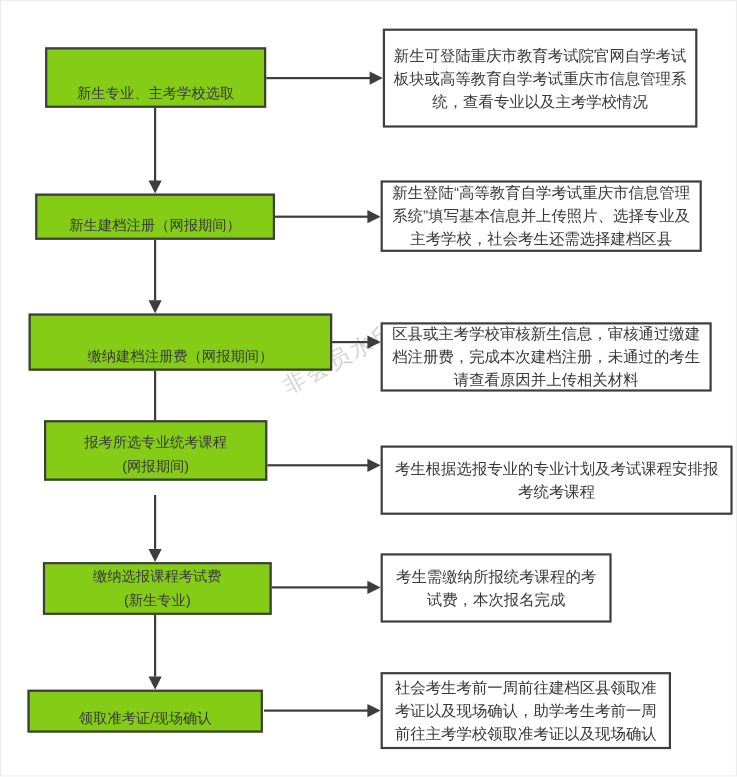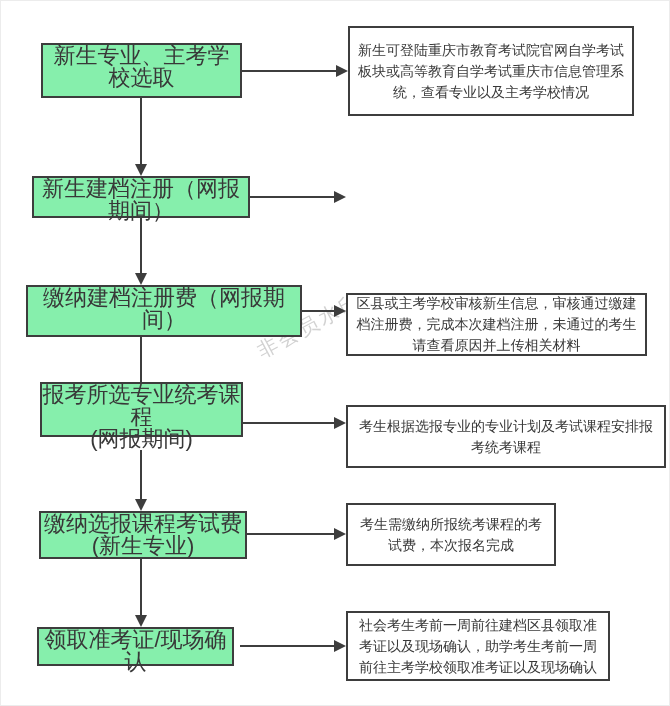--- a/index.html
+++ b/index.html
@@ -10,27 +10,27 @@
     height: 706px;
     background: #ffffff;
     border: 1px solid #ececec;
     box-sizing: border-box;
     overflow: hidden;
   }
   .step-box {
     position: absolute;
     box-sizing: border-box;
     border: 2px solid #3d3d3d;
-    background: #86efac;
+    background: #84cc16;
     display: flex;
-    align-items: flex-start;
+    align-items: flex-end;
     justify-content: center;
     text-align: center;
     color: #383838;
-    font-size: 22px;
+    font-size: 13px;
     line-height: 22px;
     white-space: pre-line;
     z-index: 2;
   }
   .desc-box {
     position: absolute;
     box-sizing: border-box;
     border: 2px solid #3d3d3d;
     background: #ffffff;
     display: flex;
@@ -90,20 +90,23 @@
     <span>新生可登陆重庆市教育考试院官网自学考试板块或高等教育自学考试重庆市信息管理系统，查看专业以及主考学校情况</span>
   </div>
   <div class="vl" style="top:97px;height:67px"></div>
   <div class="ah-d" style="top:163px"></div>
 
   <div class="step-box" style="left:31px;top:175px;width:218px;height:42px">
     <span>新生建档注册（网报期间）</span>
   </div>
   <div class="hl" style="left:249px;top:195px;width:85px"></div>
   <div class="ah-r" style="left:333px;top:190px"></div>
+  <div class="desc-box" style="left:345px;top:163px;width:292px;height:65px">
+    <span>新生登陆“高等教育自学考试重庆市信息管理系统”填写基本信息并上传照片、选择专业及主考学校，社会考生还需选择建档区县</span>
+  </div>
   <div class="vl" style="top:217px;height:55px"></div>
   <div class="ah-d" style="top:272px"></div>
 
   <div class="step-box" style="left:25px;top:284px;width:276px;height:52px">
     <span>缴纳建档注册费（网报期间）</span>
   </div>
   <div class="hl" style="left:257px;top:309px;width:77px"></div>
   <div class="ah-r" style="left:333px;top:304px"></div>
   <div class="desc-box" style="left:345px;top:292px;width:301px;height:63px">
     <span>区县或主考学校审核新生信息，审核通过缴建档注册费，完成本次建档注册，未通过的考生请查看原因并上传相关材料</span>
@@ -128,21 +131,21 @@
 (新生专业)</span>
   </div>
   <div class="hl" style="left:246px;top:532px;width:88px"></div>
   <div class="ah-r" style="left:333px;top:527px"></div>
   <div class="desc-box" style="left:345px;top:502px;width:210px;height:63px">
     <span>考生需缴纳所报统考课程的考试费，本次报名完成</span>
   </div>
   <div class="vl" style="top:558px;height:56px"></div>
   <div class="ah-d" style="top:614px"></div>
 
-  <div class="step-box" style="left:36px;top:626px;width:197px;height:39px">
+  <div class="step-box" style="left:24px;top:626px;width:214px;height:39px">
     <span>领取准考证/现场确认</span>
   </div>
   <div class="hl" style="left:239px;top:644px;width:95px"></div>
   <div class="ah-r" style="left:333px;top:639px"></div>
   <div class="desc-box" style="left:345px;top:610px;width:264px;height:70px">
     <span>社会考生考前一周前往建档区县领取准考证以及现场确认，助学考生考前一周前往主考学校领取准考证以及现场确认</span>
   </div>
 
 </div>
 

